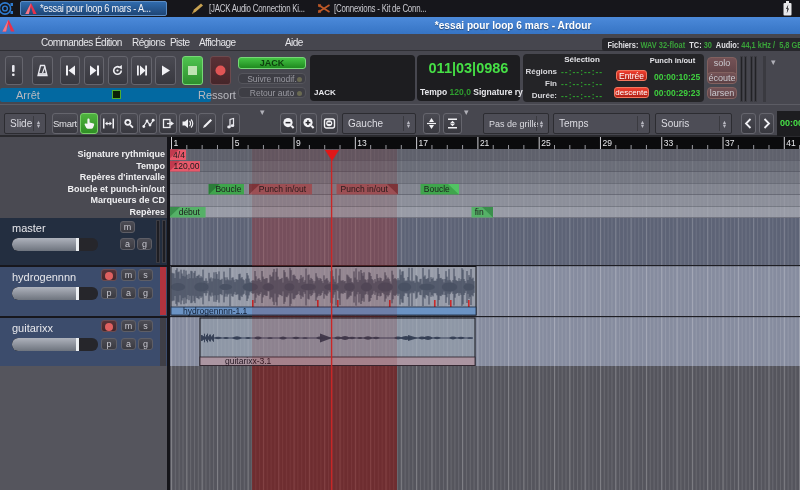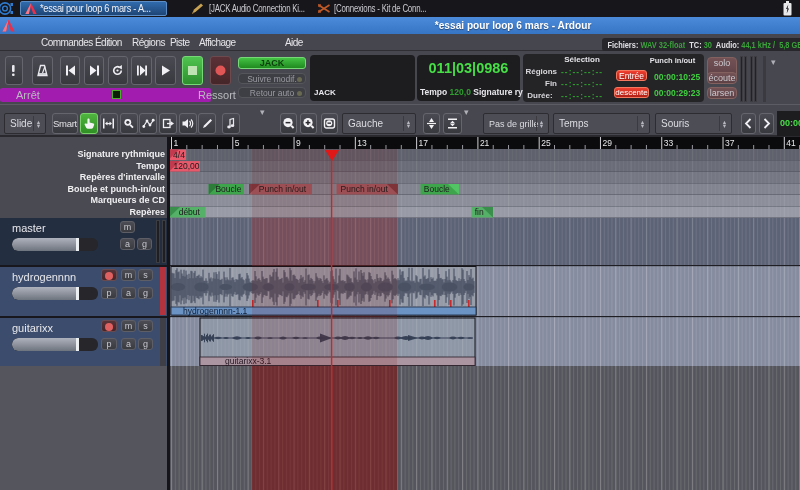--- a/index.html
+++ b/index.html
@@ -109,42 +109,42 @@
 <div class="btn" style="left:181.5px;top:5px;width:21px;height:29px;background:linear-gradient(#4fc44f,#2e8f2e);border-color:#77d877">
       <svg width="13" height="13" viewBox="0 0 13 13" xmlns="http://www.w3.org/2000/svg">
         <rect x="2" y="2" width="9" height="9" fill="#bfe3b3"></rect>
       </svg>
     </div>
 <div class="btn" style="left:210px;top:5px;width:21px;height:29px;background:linear-gradient(#5a3136,#46262a);border-color:#6d4a4e">
       <svg width="13" height="13" viewBox="0 0 13 13" xmlns="http://www.w3.org/2000/svg">
         <circle cx="6.5" cy="6.5" r="5" fill="#e05555"></circle>
       </svg>
     </div>
-<div class="ab" style="left:0;top:37px;width:211px;height:14px;background:#a21caf;border-radius:2px">
+<div class="ab" style="left:0;top:37px;width:211px;height:14px;background:#0369a1;border-radius:2px">
 <div class="ab" style="left:16px;top:0;color:#b9b9bf;font-size:11px;line-height:14px">Arrêt</div>
 <div class="ab" style="left:112px;top:2px;width:9px;height:9px;border:1.5px solid #4fae2e;background:#0c2006"></div>
 <div class="ab" style="left:198px;top:0;color:#b9b9bf;font-size:11px;line-height:14px">Ressort</div>
 </div>
 <div class="ab" style="left:238px;top:6px;width:68px;height:12px;background:linear-gradient(#44c344,#1f8a1f);border:1px solid #77d877;border-radius:3px;color:#0d3d0d;font-size:9px;font-weight:bold;text-align:center;line-height:11px">JACK</div>
 <div class="ab" style="left:238px;top:22px;width:68px;height:11px;background:#3e3e45;border:1px solid #55555c;border-radius:4px;color:#9a9aa2;font-size:8.5px;text-align:center;line-height:10px">Suivre modif. <span style="position:absolute;right:3px;top:2.5px;width:5px;height:5px;border-radius:50%;background:#6a6a52"></span></div>
 <div class="ab" style="left:238px;top:36px;width:68px;height:11px;background:#3e3e45;border:1px solid #55555c;border-radius:4px;color:#9a9aa2;font-size:8.5px;text-align:center;line-height:10px">Retour auto <span style="position:absolute;right:3px;top:2.5px;width:5px;height:5px;border-radius:50%;background:#6a6a52"></span></div>
 <div class="ab" style="left:310px;top:4px;width:105px;height:46px;background:#1d1d20;border-radius:4px">
 <div class="ab" style="left:4px;top:33px;color:#e8e8ec;font-size:8px;font-weight:bold">JACK</div>
 </div>
 <div class="ab" style="left:417px;top:4px;width:103px;height:46px;background:#1d1d20;border-radius:4px">
 <div class="ab" style="left:0;top:5px;width:103px;text-align:center;color:#46e046;font-size:14.5px;font-weight:bold">011|03|0986</div>
 <div class="ab" style="left:3px;top:32px;color:#e8e8ec;font-size:8.5px;font-weight:bold;white-space:nowrap">Tempo <span style="color:#2f9f2f">120,0</span> <span>Signature ryt</span></div>
 </div>
 <div class="ab" style="left:523px;top:3px;width:181px;height:48px;background:#242427;border-radius:4px;overflow:hidden">
 <div class="ab" style="left:0;top:1px;width:118px;text-align:center;color:#e4e4e8;font-size:8px;font-weight:bold">Sélection</div>
 <div class="ab" style="left:0;width:34px;text-align:right;top:13px;color:#d8d8dc;font-size:8px;font-weight:bold">Régions</div>
 <div class="ab" style="left:38px;top:13px;color:#2f9f2f;font-size:8.5px;font-weight:bold;letter-spacing:1px">--:--:--:--</div>
 <div class="ab" style="left:0;width:34px;text-align:right;top:25px;color:#d8d8dc;font-size:8px;font-weight:bold">Fin</div>
 <div class="ab" style="left:38px;top:25px;color:#2f9f2f;font-size:8.5px;font-weight:bold;letter-spacing:1px">--:--:--:--</div>
-<div class="ab" style="left:0;width:34px;text-align:center;top:37px;color:#d8d8dc;font-size:8px;font-weight:bold">Durée:</div>
+<div class="ab" style="left:0;width:34px;text-align:right;top:37px;color:#d8d8dc;font-size:8px;font-weight:bold">Durée:</div>
 <div class="ab" style="left:38px;top:37px;color:#2f9f2f;font-size:8.5px;font-weight:bold;letter-spacing:1px">--:--:--:--</div>
 <div class="ab" style="left:118px;top:2px;width:63px;text-align:center;color:#e4e4e8;font-size:7.5px;font-weight:bold">Punch in/out</div>
 <div class="ab" style="left:93px;top:16px;width:31px;height:11px;background:linear-gradient(#f04030,#b02015);border:1px solid #f4775f;border-radius:3px;color:#fff;font-size:8.5px;text-align:center;line-height:10px">Entrée</div>
 <div class="ab" style="left:91px;top:33px;width:35px;height:11px;background:linear-gradient(#f04030,#b02015);border:1px solid #f4775f;border-radius:3px;color:#fff;font-size:8px;text-align:center;line-height:10px">descente</div>
 <div class="ab" style="left:131px;top:18px;color:#3fd03f;font-size:8.5px;font-weight:bold">00:00:10:25</div>
 <div class="ab" style="left:131px;top:34px;color:#3fd03f;font-size:8.5px;font-weight:bold">00:00:29:23</div>
 </div>
 <div class="ab" style="left:707px;top:6px;width:30px;height:21px;background:linear-gradient(#745256,#5d4145);border:1px solid #82615f;border-radius:4px;color:#c9c9cf;font-size:9px;text-align:center;line-height:11px">solo</div>
 <div class="ab" style="left:707px;top:21px;width:30px;height:12px;background:linear-gradient(#745256,#5d4145);border:1px solid #82615f;border-radius:4px;color:#c9c9cf;font-size:9px;text-align:center;line-height:11px">écoute</div>
 <div class="ab" style="left:707px;top:36px;width:30px;height:12px;background:linear-gradient(#745256,#5d4145);border:1px solid #82615f;border-radius:4px;color:#c9c9cf;font-size:9px;text-align:center;line-height:11px">larsen</div>

